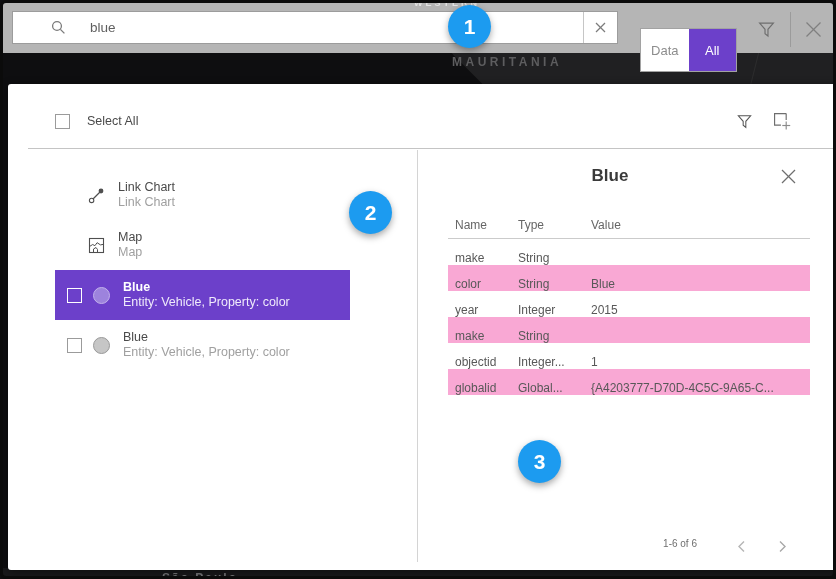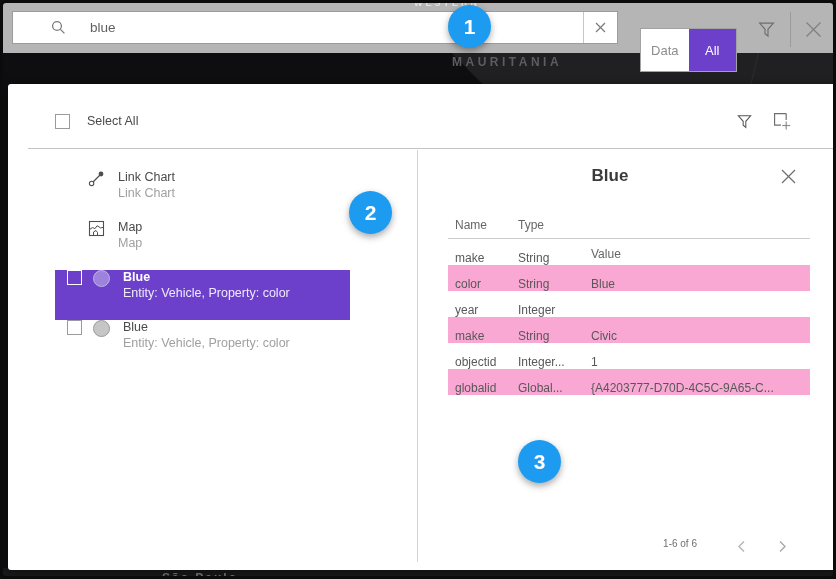--- a/index.html
+++ b/index.html
@@ -42,41 +42,41 @@
   .cbx{width:13px;height:13px;border:1.5px solid #9b9b9b;background:transparent;display:inline-block;box-sizing:content-box;}
   .selectall-cbx{position:absolute;left:47px;top:30px;cursor:pointer;}
   .selectall-label{position:absolute;left:79px;top:30px;font-size:12.5px;color:#4a4a4a;}
   .ph-filter{position:absolute;left:725px;top:26px;width:22px;height:22px;display:flex;align-items:center;justify-content:center;cursor:pointer;}
   .ph-add{position:absolute;left:762px;top:25px;width:24px;height:24px;display:flex;align-items:center;justify-content:center;cursor:pointer;}
   .panel-hdiv{position:absolute;left:20px;right:14px;top:64px;height:1px;background:#c4c4c4;}
   .panel-vdiv{position:absolute;left:409px;top:66px;height:412px;width:1px;background:#d4d4d4;}
 
   
   .results-list{position:absolute;left:47px;top:86px;width:295px;}
-  .result-item{height:50px;display:flex;align-items:flex-start;cursor:pointer;}
+  .result-item{height:50px;display:flex;align-items:center;cursor:pointer;}
   .result-item.selected{background:var(--accent,#6c40ca);}
   .result-item .cbx{margin-left:12px;flex:none;}
   .result-item.selected .cbx{border-color:#fff;}
   .entity-dot{width:15px;height:15px;border-radius:50%;background:#c6c6c6;border:1px solid #999;margin-left:11px;flex:none;}
   .result-item.selected .entity-dot{background:#9d83dd;border-color:#c2b1ec;}
   .type-icon{margin-left:33px;flex:none;display:flex;}
   .rtext{margin-left:13px;display:flex;flex-direction:column;line-height:15.5px;}
   .rtitle{font-size:12.5px;color:#4a4a4a;}
   .rsub{font-size:12.5px;color:#a0a0a0;}
   .result-item.selected .rtitle{color:#fff;font-weight:700;}
   .result-item.selected .rsub{color:#efeafb;}
 
   
   .detail-title{position:absolute;left:437px;top:82px;width:330px;text-align:center;
     font-size:17px;font-weight:700;color:#3a3a3a;}
   .detail-close{position:absolute;left:768px;top:80px;width:24px;height:24px;display:flex;align-items:center;justify-content:center;cursor:pointer;}
   .col-headers{position:absolute;top:134px;left:440px;width:362px;display:flex;font-size:12px;color:#666;}
   .col-headers .c1{width:70px;padding-left:7px;box-sizing:border-box;}
   .col-headers .c2{width:73px;}
-  .col-headers .c3{flex:1;margin-top:29px;}
+  .col-headers .c3{flex:1;}
   .table-hdiv{position:absolute;left:440px;top:154px;width:362px;height:1px;background:#cbcbcb;}
   .detail-rows{position:absolute;left:440px;top:155px;width:362px;}
   .prow{height:26px;display:flex;align-items:flex-end;font-size:12px;color:#585858;}
   .prow.shaded{background:#f9a8d4;}
   .prow .c1{width:70px;padding-left:7px;box-sizing:border-box;flex:none;}
   .prow .c2{width:73px;flex:none;}
   .prow .c3{flex:1;white-space:nowrap;overflow:hidden;}
   .pagination-label{position:absolute;left:437px;top:454px;width:252px;text-align:right;font-size:10px;color:#6f6f6f;}
   .page-prev{position:absolute;left:723px;top:452px;width:20px;height:20px;display:flex;align-items:center;justify-content:center;cursor:pointer;}
   .page-next{position:absolute;left:764px;top:452px;width:20px;height:20px;display:flex;align-items:center;justify-content:center;cursor:pointer;}
@@ -218,25 +218,25 @@
           <span class="c2">String</span>
         </div>
         <div class="prow shaded">
           <span class="c1">color</span>
           <span class="c2">String</span>
           <span class="c3">Blue</span>
         </div>
         <div class="prow">
           <span class="c1">year</span>
           <span class="c2">Integer</span>
+          <span class="c3">2015</span>
         </div>
         <div class="prow shaded">
           <span class="c1">make</span>
           <span class="c2">String</span>
-          <span class="c3">Civic</span>
         </div>
         <div class="prow">
           <span class="c1">objectid</span>
           <span class="c2">Integer...</span>
           <span class="c3">1</span>
         </div>
         <div class="prow shaded">
           <span class="c1">globalid</span>
           <span class="c2">Global...</span>
           <span class="c3">{A4203777-D70D-4C5C-9A65-C...</span>

